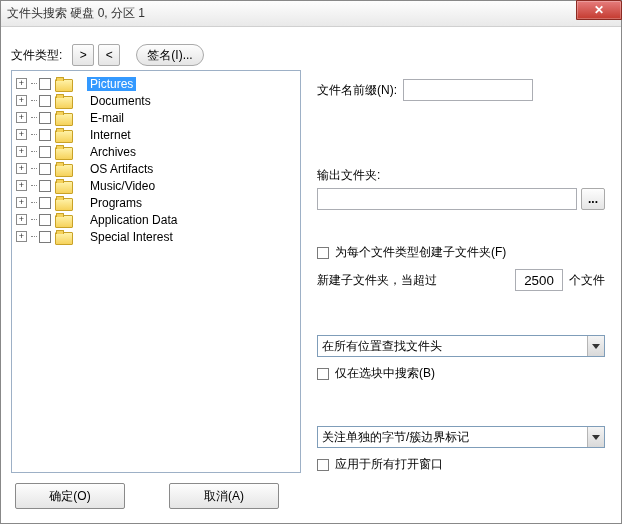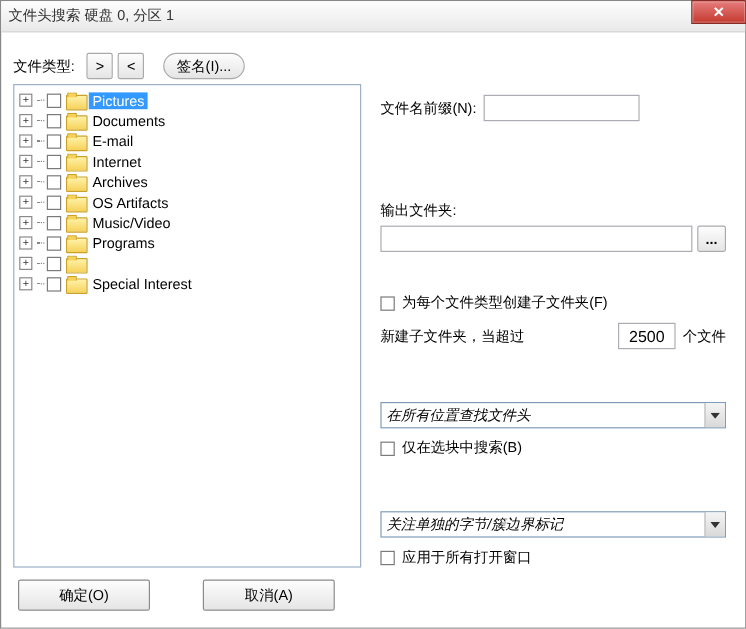--- a/index.html
+++ b/index.html
@@ -138,21 +138,21 @@
     position: absolute;
     left: 1px; top: 0;
     width: 6px; height: 3px;
     background: #f6d25b;
     border: 1px solid #c9a227;
     border-bottom: none;
     border-radius: 1px 1px 0 0;
   }
   .node-label {
     padding: 0 3px;
-    margin-left: 1px;
+    margin-left: 14px;
   }
   .node-label.selected {
     background: #3399ff;
     color: #fff;
   }
 
   .right {
     flex: 1;
     padding: 4px 6px 0 4px;
     display: flex;
@@ -183,21 +183,20 @@
   .checkbox-row { display:flex; align-items:center; gap:6px; }
   .num-input { width: 48px; text-align:center; }
   .dropdown {
     width: 100%;
     height: 22px;
     border: 1px solid #7f9db9;
     background: #fff;
     display:flex; align-items:center; justify-content:space-between;
     padding-left: 4px;
     cursor: pointer;
-    font-style: italic;
   }
   .dd-arrow {
     width: 17px; height: 20px;
     background: linear-gradient(#f4f4f4,#d9d9d9);
     border-left: 1px solid #b5b5b5;
     display:flex; align-items:center; justify-content:center;
   }
   .dd-arrow svg { display:block; }
   .spacer { flex:1; }
   .section-gap { height: 28px; }
@@ -302,20 +301,21 @@
             <div class="dots"></div>
             <div class="chk"></div>
             <div class="folder-icon"></div>
             <span class="node-label">Programs</span>
           </div>
           <div class="tree-item">
             <div class="expander">+</div>
             <div class="dots"></div>
             <div class="chk"></div>
             <div class="folder-icon"></div>
+            <span class="node-label">Application Data</span>
           </div>
           <div class="tree-item">
             <div class="expander">+</div>
             <div class="dots"></div>
             <div class="chk"></div>
             <div class="folder-icon"></div>
             <span class="node-label">Special Interest</span>
           </div>
         </div>
     </div>

